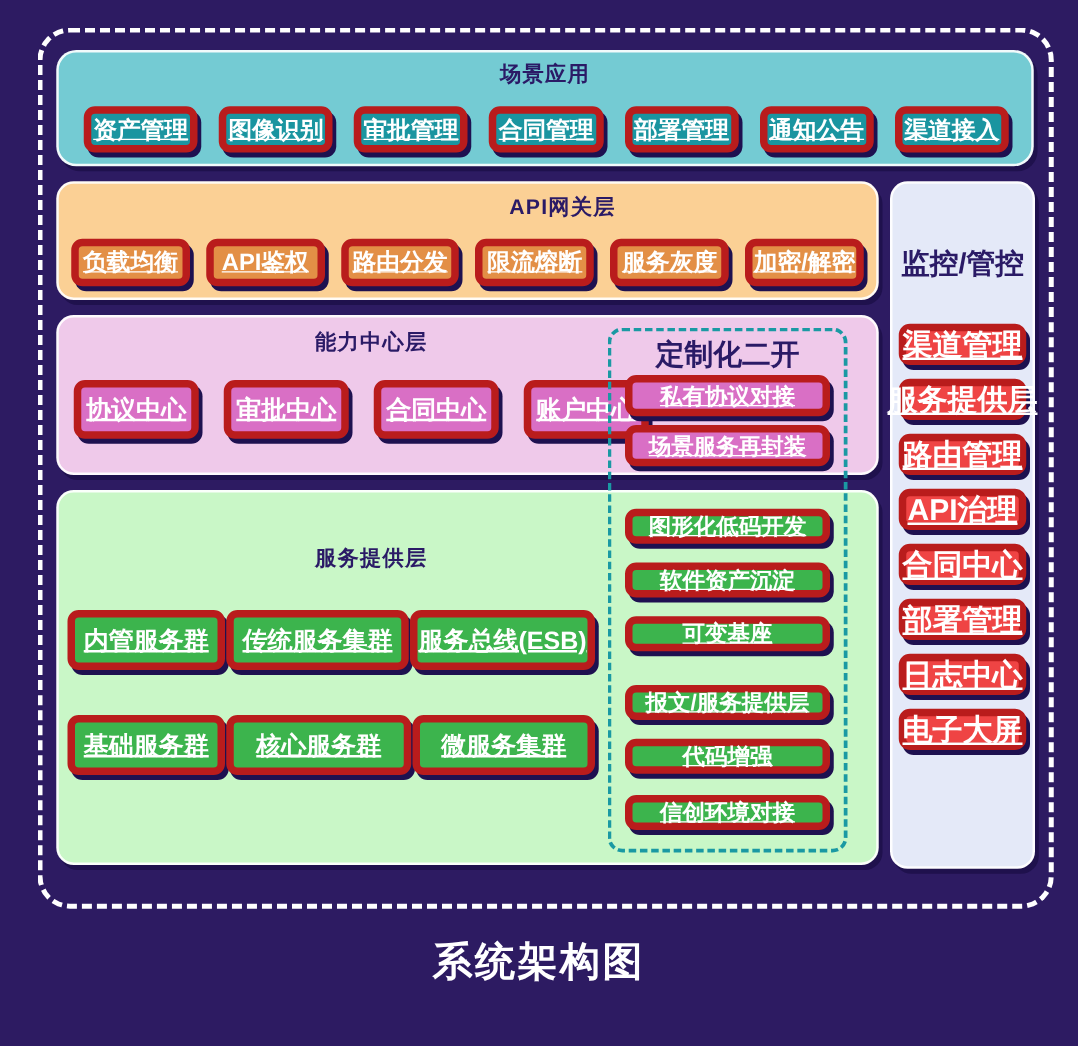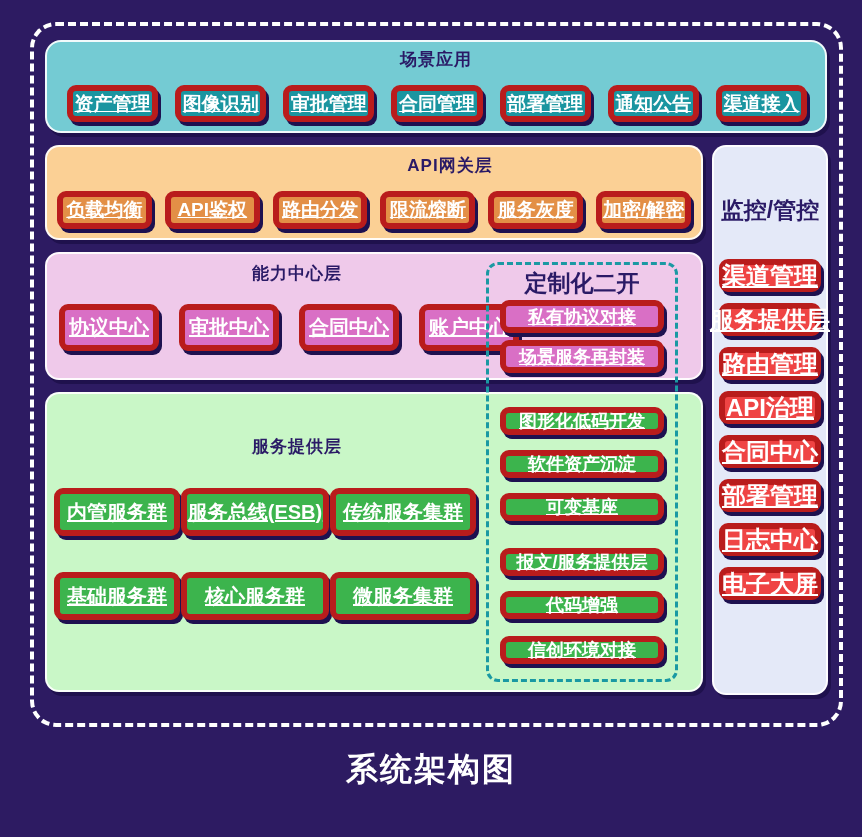--- a/index.html
+++ b/index.html
@@ -137,22 +137,22 @@
       <div class="btn">审批中心</div>
       <div class="btn">合同中心</div>
       <div class="btn">账户中心</div>
     </div>
   </div>
 
   <div class="panel service">
     <div class="panel-title shift-left" style="top:41px;">服务提供层</div>
     <div class="row service-row service-row1">
       <div class="btn w1">内管服务群</div>
+      <div class="btn w3">传统服务集群</div>
       <div class="btn w2">服务总线(ESB)</div>
-      <div class="btn w3">传统服务集群</div>
     </div>
     <div class="row service-row service-row2">
       <div class="btn w1">基础服务群</div>
       <div class="btn w2">核心服务群</div>
       <div class="btn w3">微服务集群</div>
     </div>
   </div>
 
   <div class="panel monitor">
     <div class="panel-title monitor-title">监控/管控</div>

